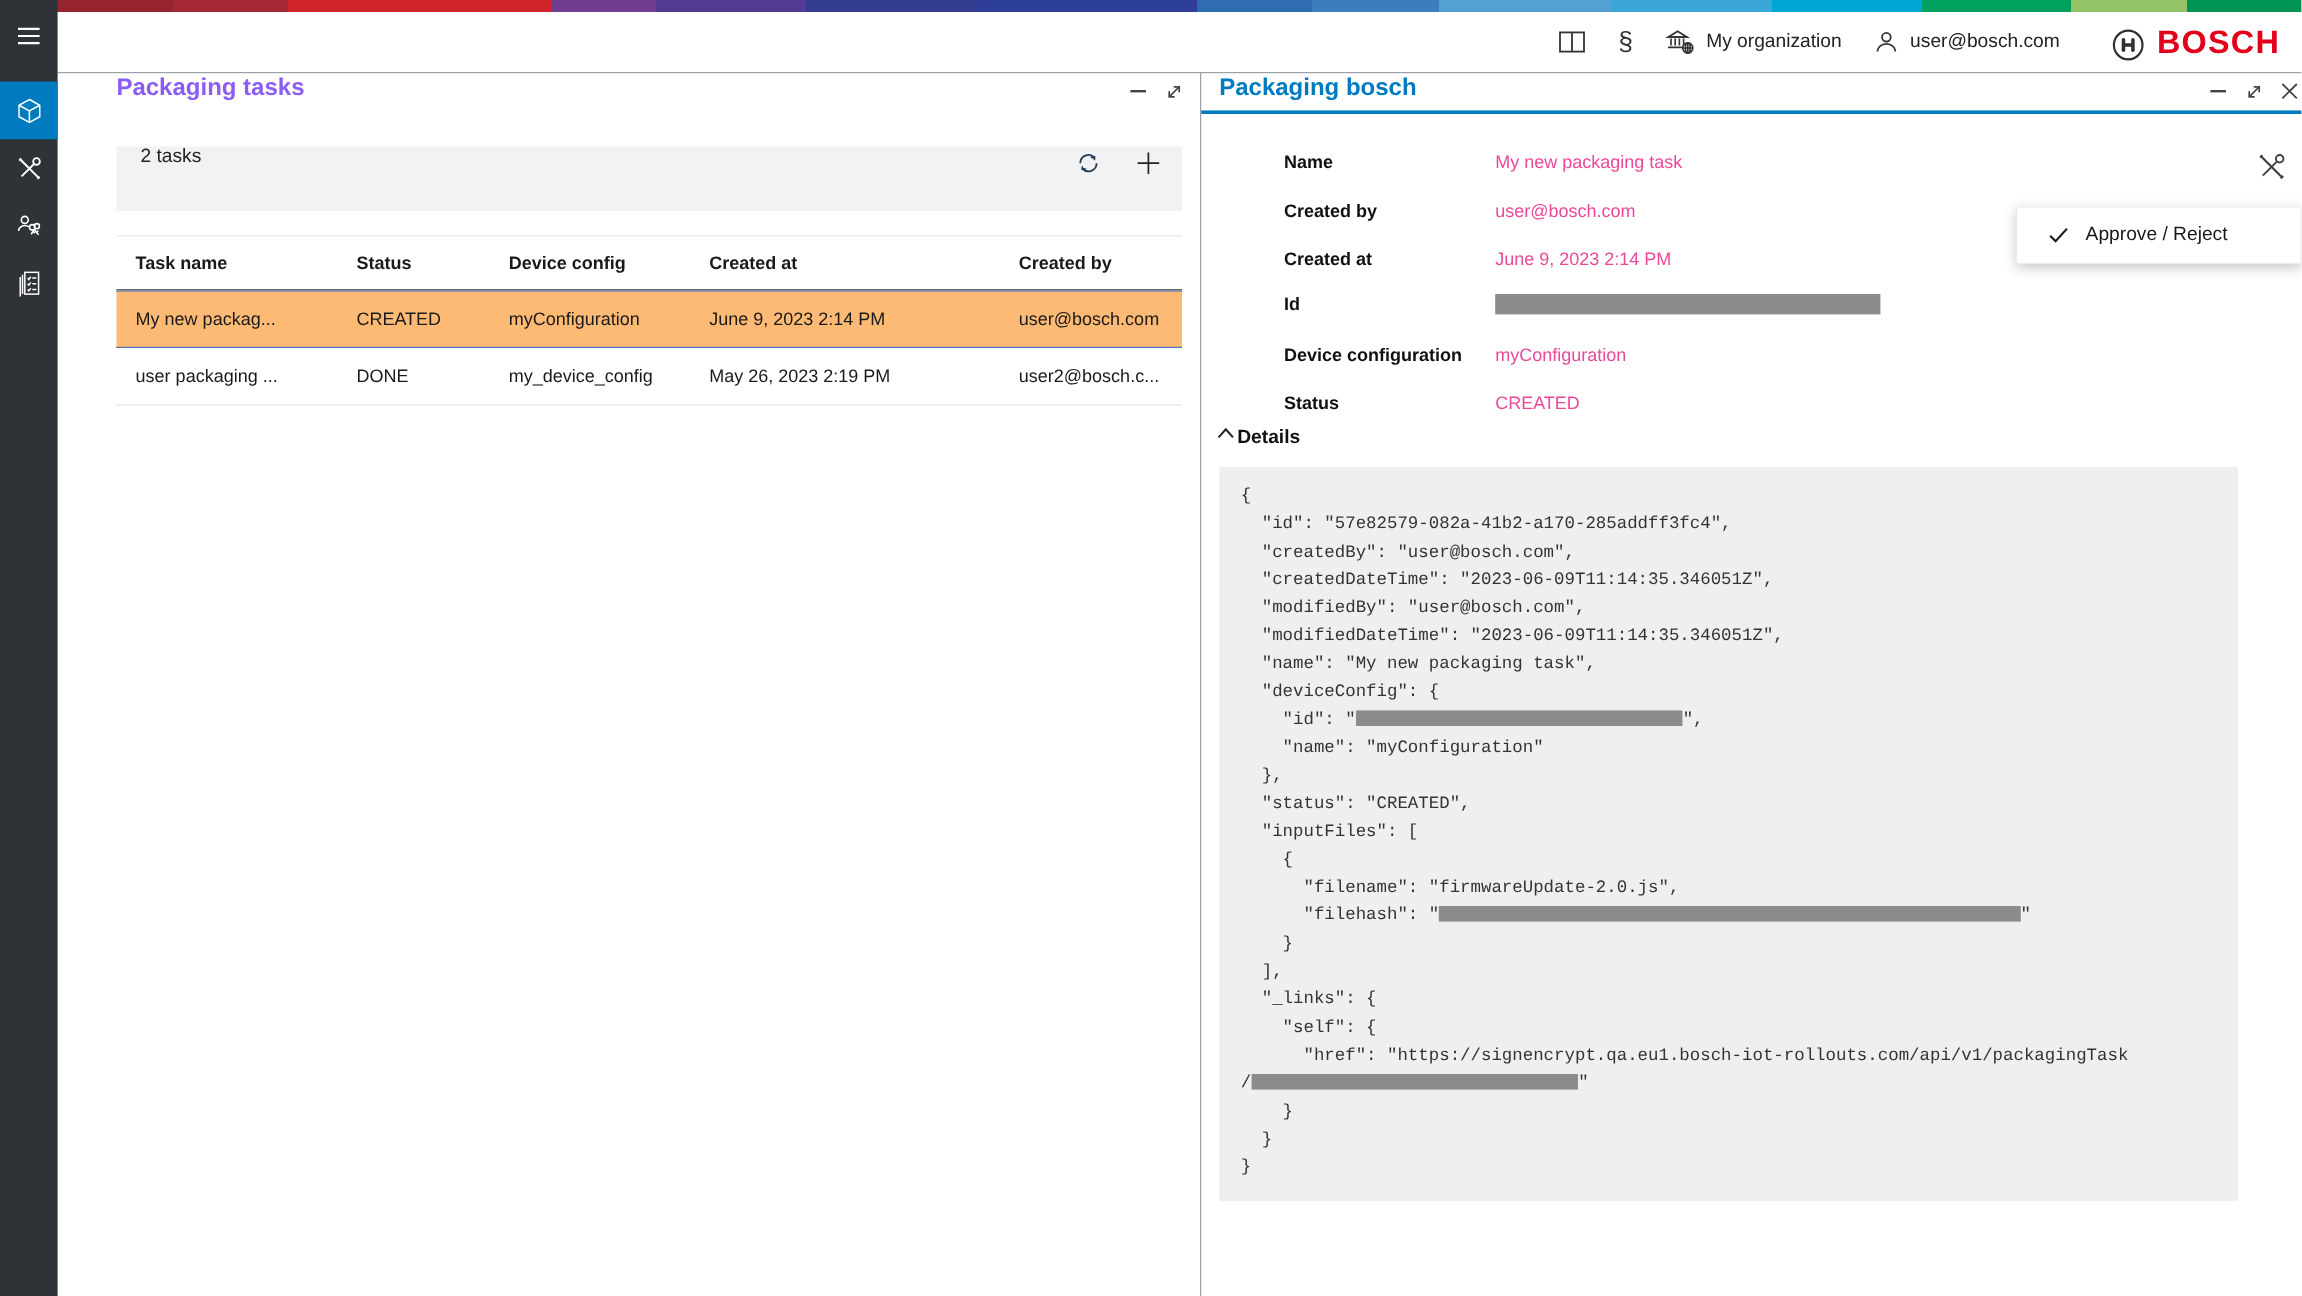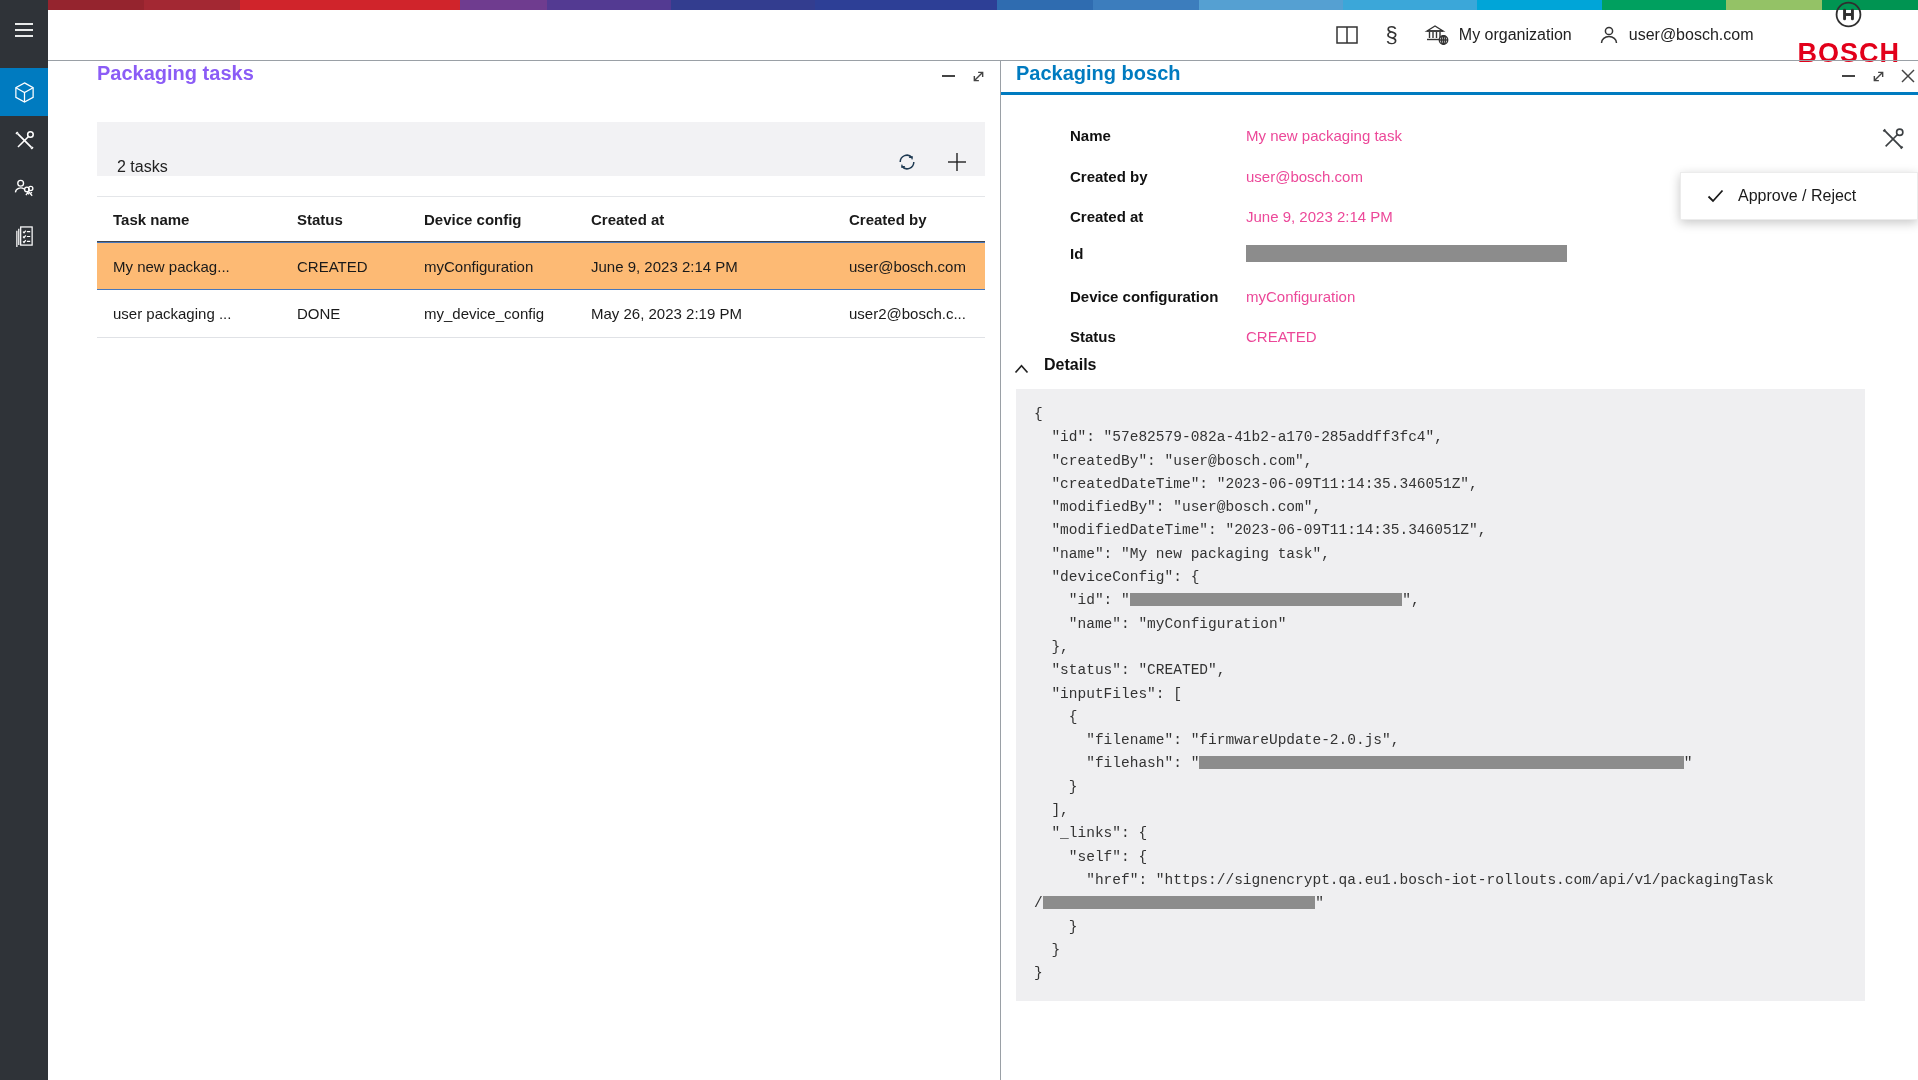--- a/index.html
+++ b/index.html
@@ -9,39 +9,39 @@
   #stage { position:relative; width:1918px; height:1080px; background:#fff; }
 
   
   #supergraphic { left:0; top:0; width:1918px; height:10px; }
 
   
   #topbar { left:0; top:10px; width:1918px; height:50px; background:#fff; }
   .topbar-inner { position:absolute; right:18px; top:0; height:50px; display:flex; align-items:center; gap:26px; }
   .tb-btn { display:flex; align-items:center; gap:9px; font-size:16px; color:#222; cursor:pointer; }
   .tb-sect { font-size:22px; color:#333; font-weight:400; }
-  .brand { display:flex; align-items:center; gap:10px; margin-left:18px;flex-direction:column; }
+  .brand { display:flex; align-items:flex-end; gap:10px; margin-left:18px; }
   .brand-word { font-size:27px; font-weight:bold; letter-spacing:1px; }
   #header-divider { left:48px; top:60px; width:1870px; height:1px; background:#9aa0a6; }
 
   
   #sidebar { left:0; top:0; width:48px; height:1080px; background:#2f3338; z-index:5; }
   .sb-item { position:absolute; left:0; width:48px; height:48px; display:flex; align-items:center; justify-content:center; cursor:pointer; }
   .sb-item.active { background:#007bc0; }
   #menu-toggle { top:6px; }
 
   
   #tasks-title { left:97px; top:62px; font-size:20px; font-weight:bold; color:#8b5cf6; }
   .panel-icons { display:flex; align-items:center; gap:10px; }
   #tasks-panel-icons { left:938px; top:66px; }
   #detail-panel-icons { left:1838px; top:66px; }
   .icon-btn { width:20px; height:20px; display:flex; align-items:center; justify-content:center; cursor:pointer; }
   .minus-glyph { width:13px; height:2px; background:#444; }
 
-  #tasks-toolbar { left:97px; top:122px; width:888px; height:54px; background:#f2f2f4; display:flex; align-items:flex-end; }
+  #tasks-toolbar { left:97px; top:122px; width:888px; height:54px; background:#f2f2f4; display:flex; align-items:flex-start; }
   #task-count { margin-left:20px; font-size:16px; color:#222; }
   #toolbar-actions { position:absolute; right:14px; display:flex; align-items:center; gap:22px; }
   .tool-btn { width:28px; height:28px; display:flex; align-items:center; justify-content:center; cursor:pointer; }
 
   
   #tasks-table { left:97px; top:196px; width:888px; font-size:15px; }
   .trow { display:flex; align-items:center; height:48px; border-bottom:1px solid #e0e2e6; cursor:pointer; }
   .trow.thead { height:46px; font-weight:bold; border-top:1px solid #e4e6e9; border-bottom:1px solid #41464c; cursor:default; }
   .trow.selected { background:#fdba74; border-top:1px solid #4777bc; border-bottom:1px solid #4777bc; height:48px; }
   .tcell { padding-left:16px; white-space:nowrap; overflow:hidden; }
@@ -58,21 +58,21 @@
   .field-value { color:#ec4899; }
   .redact-bar { display:inline-block; width:321px; height:17px; background:#8c8c8c; }
   #tools-btn { left:1878px; top:124px; width:30px; height:30px; display:flex; align-items:center; justify-content:center; cursor:pointer; }
 
   
   #action-menu { left:1680px; top:172px; width:238px; height:48px; background:#fff;
     box-shadow:0 3px 10px rgba(0,0,0,.22); border:1px solid #ececec; z-index:8; }
   .menu-item { display:flex; align-items:center; height:100%; padding-left:26px; gap:14px; font-size:16px; color:#1a1a1a; cursor:pointer; }
 
   
-  #details-toggle { left:1014px; top:356px; display:flex; align-items:flex-end; gap:15px; cursor:pointer; }
+  #details-toggle { left:1014px; top:356px; display:flex; align-items:flex-start; gap:2px; cursor:pointer; }
   #details-label { font-size:16px; font-weight:bold; color:#111; }
   #code-block { left:1016px; top:389px; width:849px; height:612px; background:#efeff1; }
   #code-block pre { font-family:"Liberation Mono","DejaVu Sans Mono",monospace;
     font-size:14.5px; line-height:23.3px; color:#333; padding:14px 18px; white-space:pre; }
   .code-redact { display:inline-block; height:13px; background:#8c8c8c; vertical-align:middle; margin-bottom:2px; }
 
   svg { display:block; }
 </style>
 </head>
 <body>

